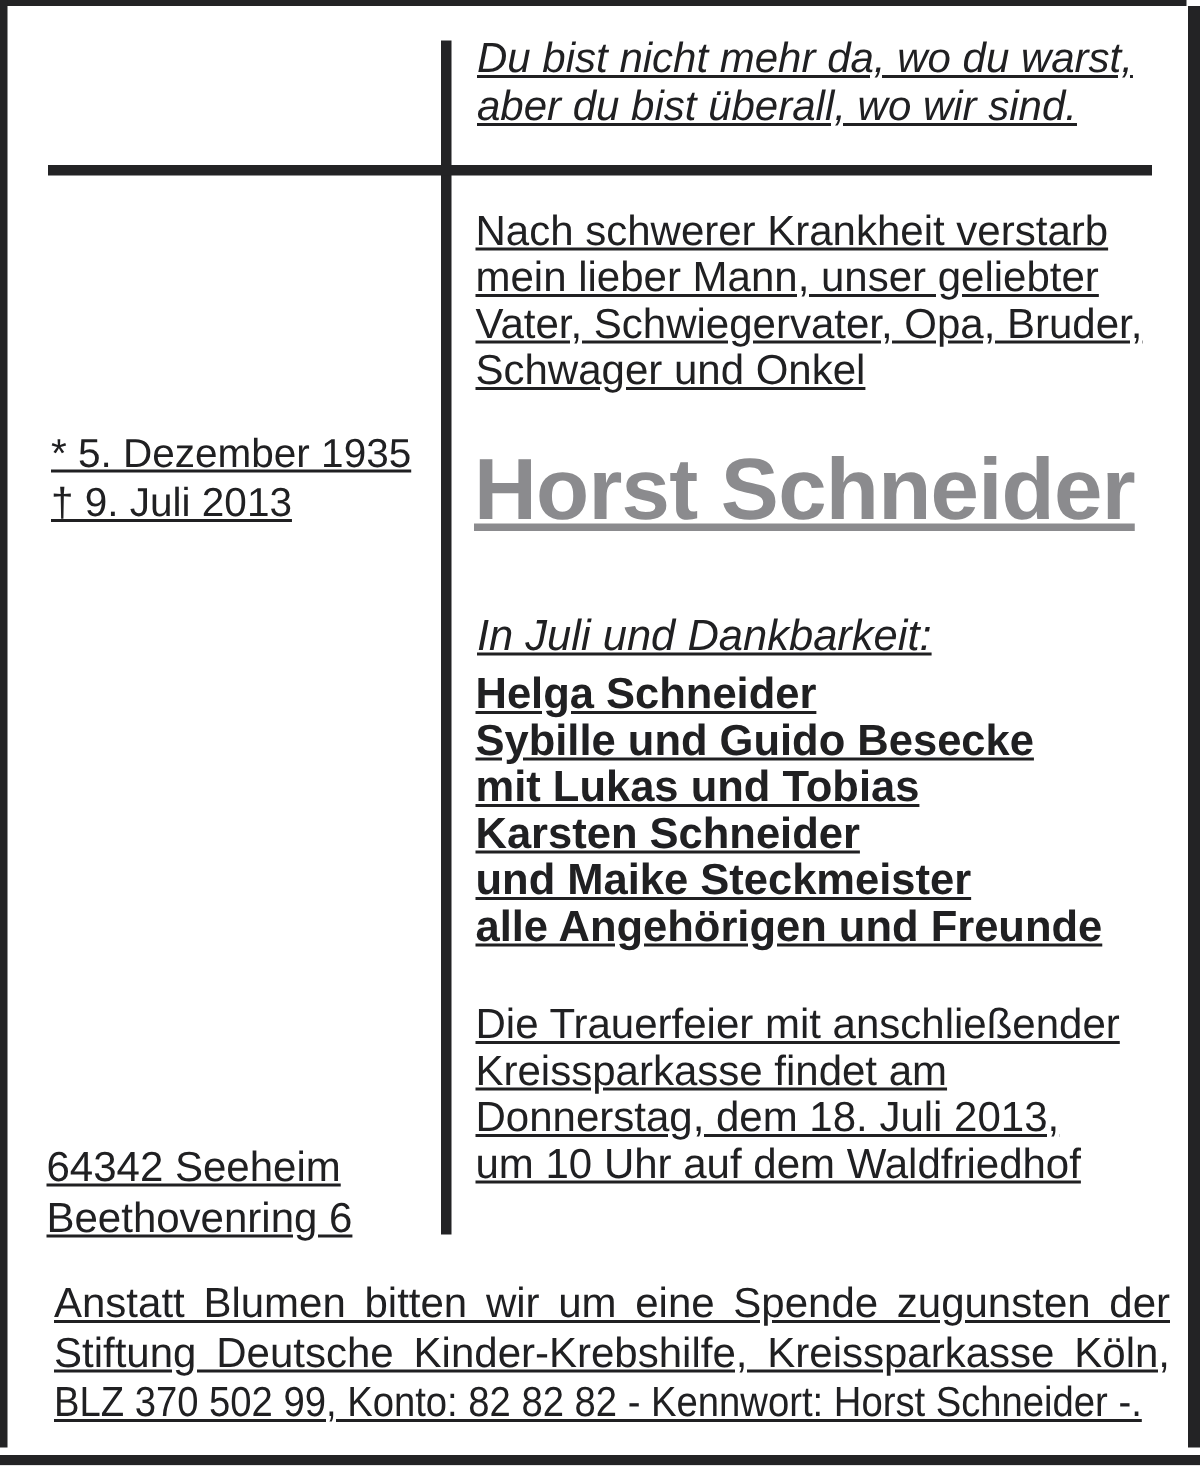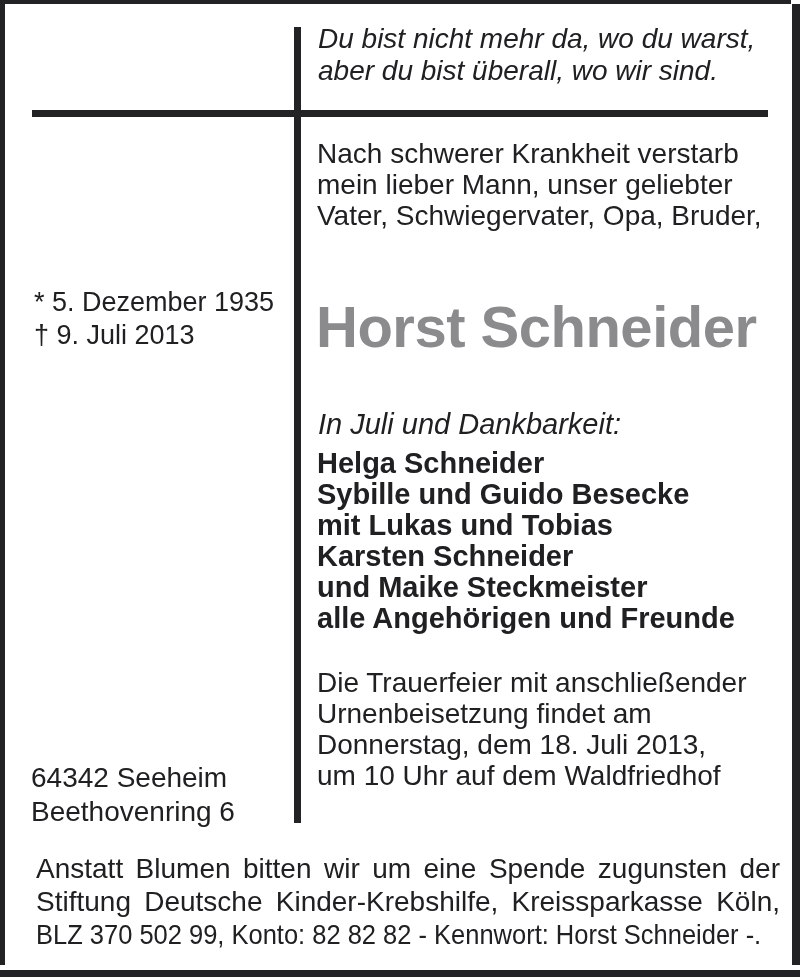--- a/index.html
+++ b/index.html
@@ -19,21 +19,21 @@
     overflow:hidden;
   }
   .rule{position:absolute;background:var(--rule);}
   .frame-top{left:0;top:0;width:791px;height:4px;}
   .frame-left{left:0;top:0;width:5px;height:965px;}
   .frame-right{left:792px;top:4px;width:8px;height:961px;}
   .bottom-bar{left:0;top:970px;width:800px;height:7px;}
   .col-divider{left:294px;top:27px;width:7px;height:796px;}
   .head-divider{left:32px;top:110px;width:736px;height:7px;}
 
-  .txt{position:absolute;white-space:nowrap;}
+  .txt{position:absolute;white-space:nowrap;text-decoration:underline;}
   .quote{left:318px;top:23px;font-size:28px;line-height:32px;font-style:italic;}
   .intro{left:317px;top:138px;font-size:28px;line-height:31px;}
   .dates{left:34px;top:286px;font-size:27px;line-height:33px;}
   .deceased-name{
     left:316px;top:298px;
     font-size:58px;line-height:58px;font-weight:bold;
     color:var(--name-gray);letter-spacing:-0.5px;
   }
   .tribute-heading{left:318px;top:408px;font-size:29px;line-height:32px;font-style:italic;}
   .mourners{left:317px;top:448px;font-size:29px;line-height:31px;font-weight:bold;}
@@ -64,20 +64,21 @@
 
   <div class="txt quote">
     <div>Du bist nicht mehr da, wo du warst,</div>
     <div>aber du bist überall, wo wir sind.</div>
   </div>
 
   <div class="txt intro">
     <div>Nach schwerer Krankheit verstarb</div>
     <div>mein lieber Mann, unser geliebter</div>
     <div>Vater, Schwiegervater, Opa, Bruder,</div>
+    <div>Schwager und Onkel</div>
   </div>
 
   <div class="txt dates">
     <div>* 5. Dezember 1935</div>
     <div>† 9. Juli 2013</div>
   </div>
 
   <div class="txt deceased-name">Horst Schneider</div>
 
   <div class="txt tribute-heading">In Juli und Dankbarkeit:</div>
@@ -85,21 +86,21 @@
     <div>Helga Schneider</div>
     <div>Sybille und Guido Besecke</div>
     <div>mit Lukas und Tobias</div>
     <div>Karsten Schneider</div>
     <div>und Maike Steckmeister</div>
     <div>alle Angehörigen und Freunde</div>
   </div>
 
   <div class="txt funeral">
     <div>Die Trauerfeier mit anschließender</div>
-    <div>Urnenbeisetzung findet am</div>
+    <div>Kreissparkasse findet am</div>
     <div>Donnerstag, dem 18. Juli 2013,</div>
     <div>um 10 Uhr auf dem Waldfriedhof</div>
   </div>
 
   <div class="txt address">
     <div>64342 Seeheim</div>
     <div>Beethovenring 6</div>
   </div>
 
   <div class="txt donation">

